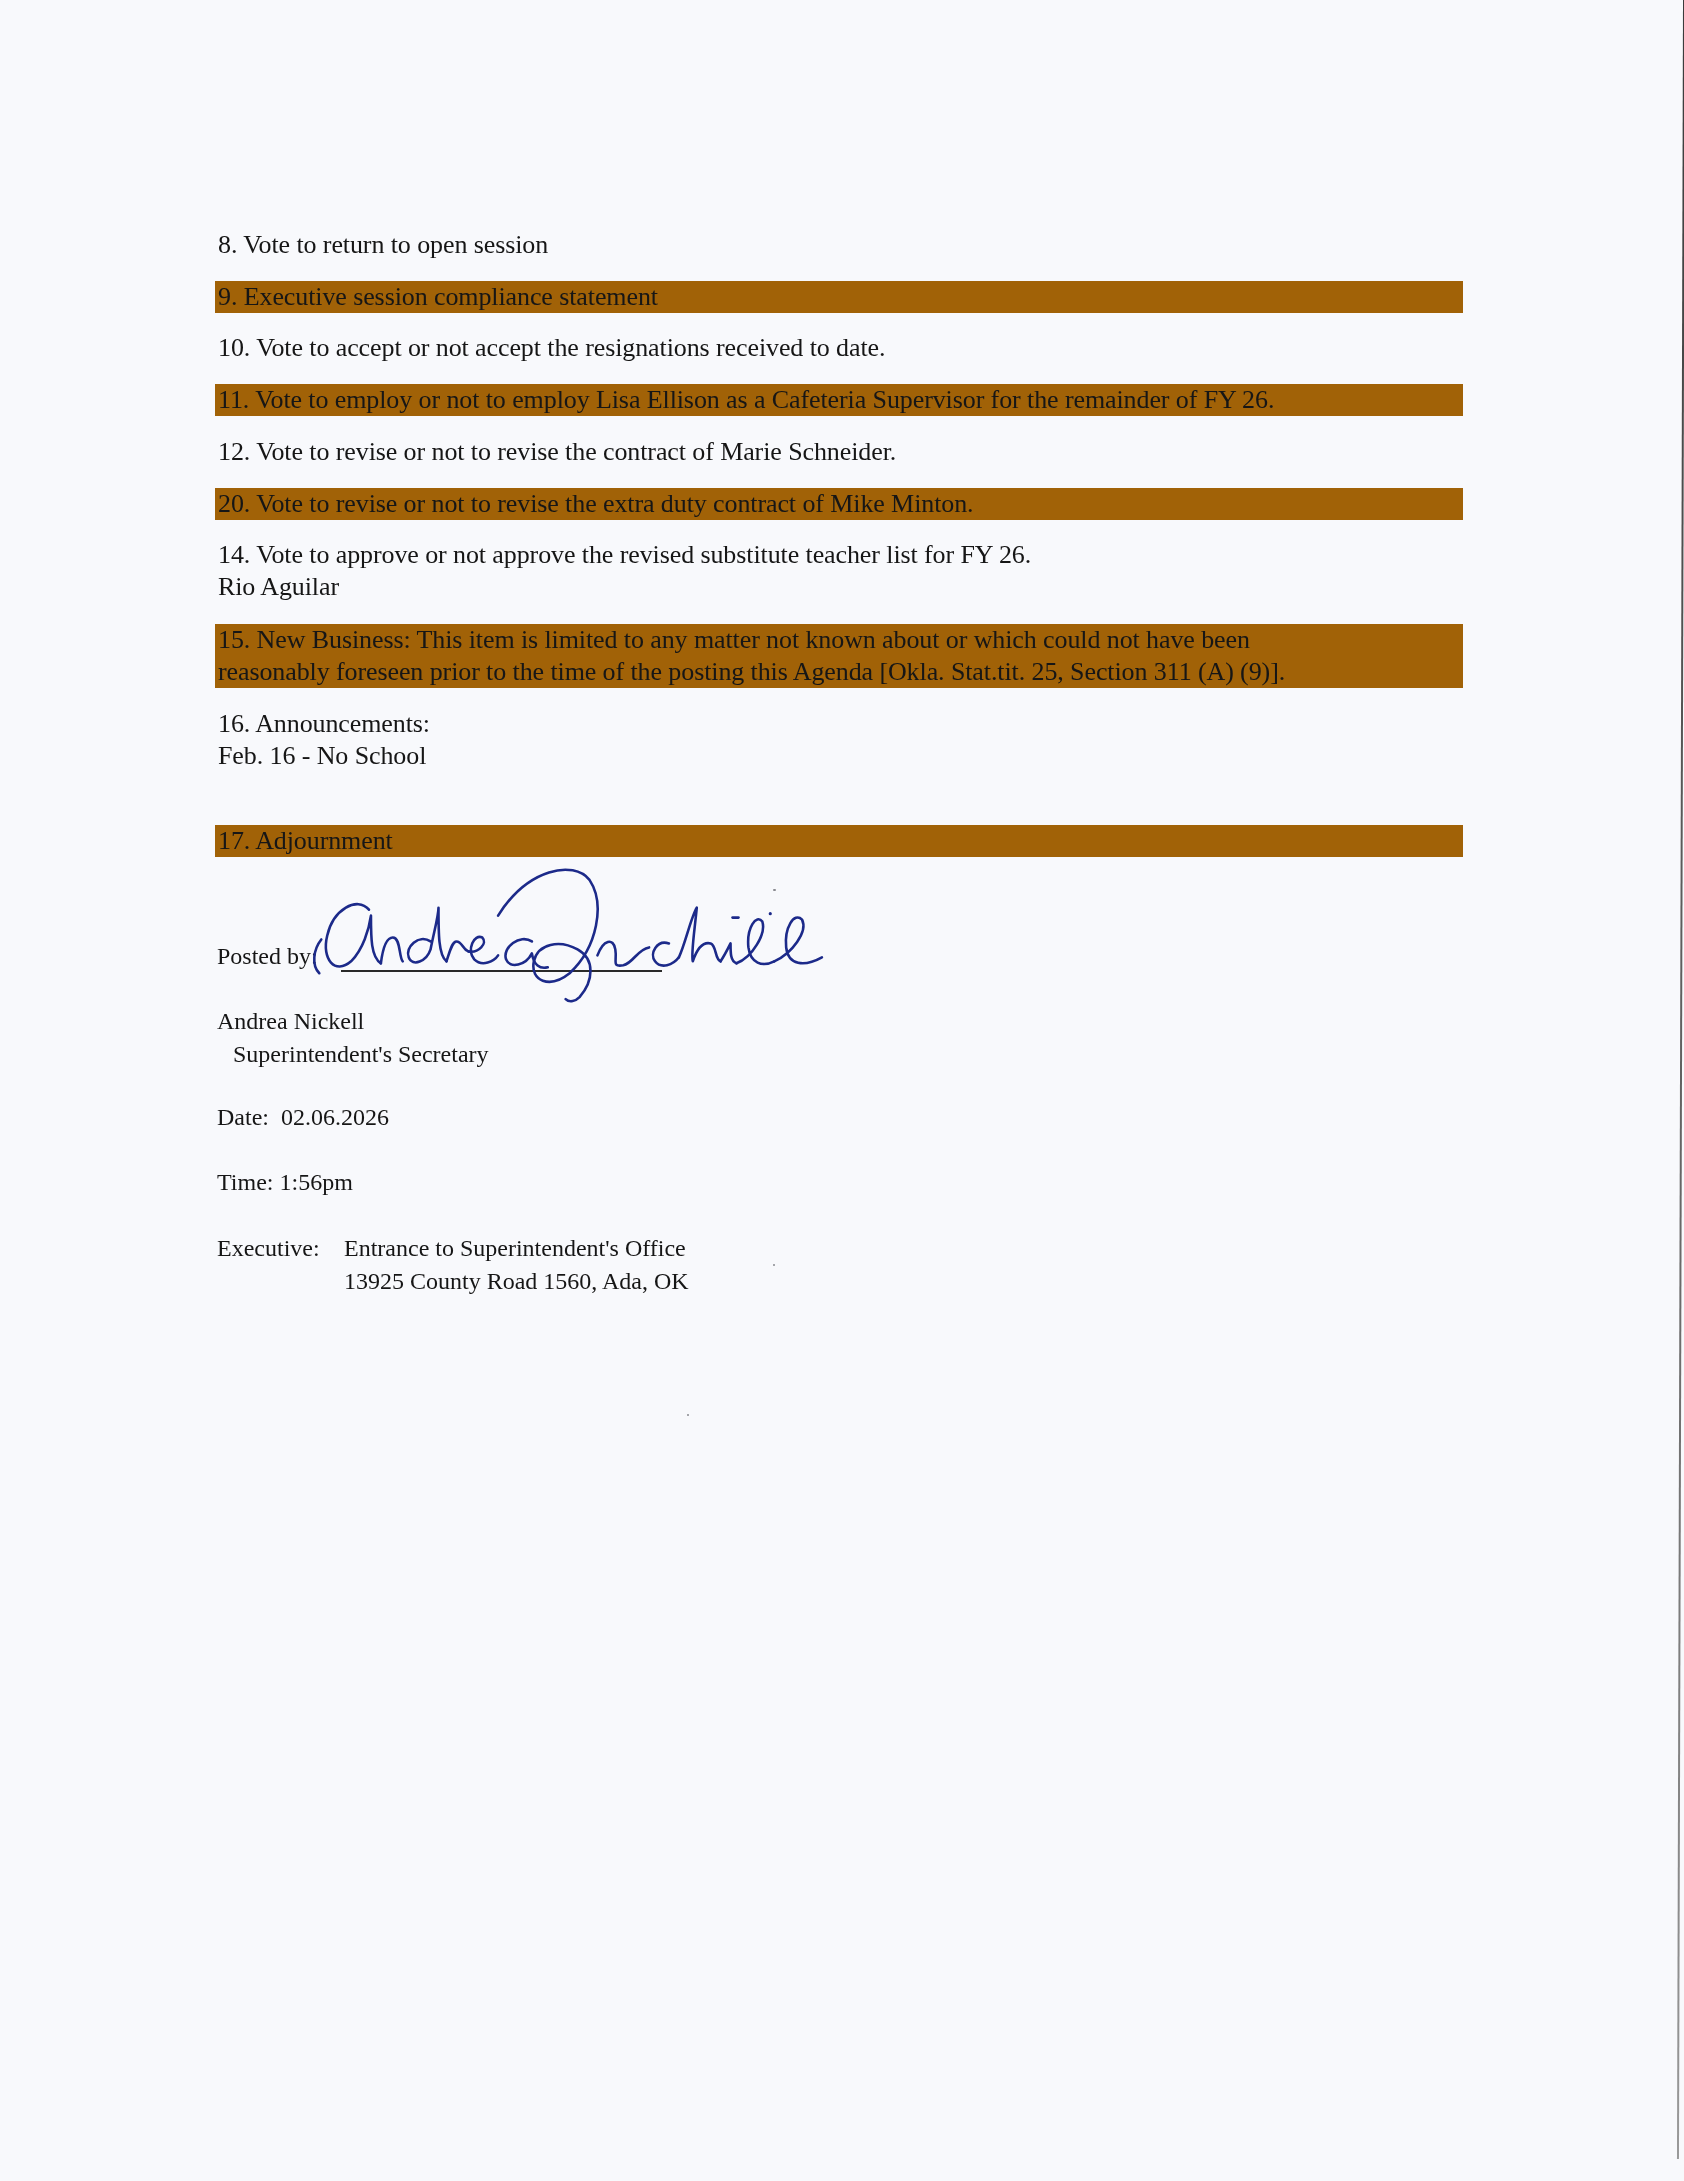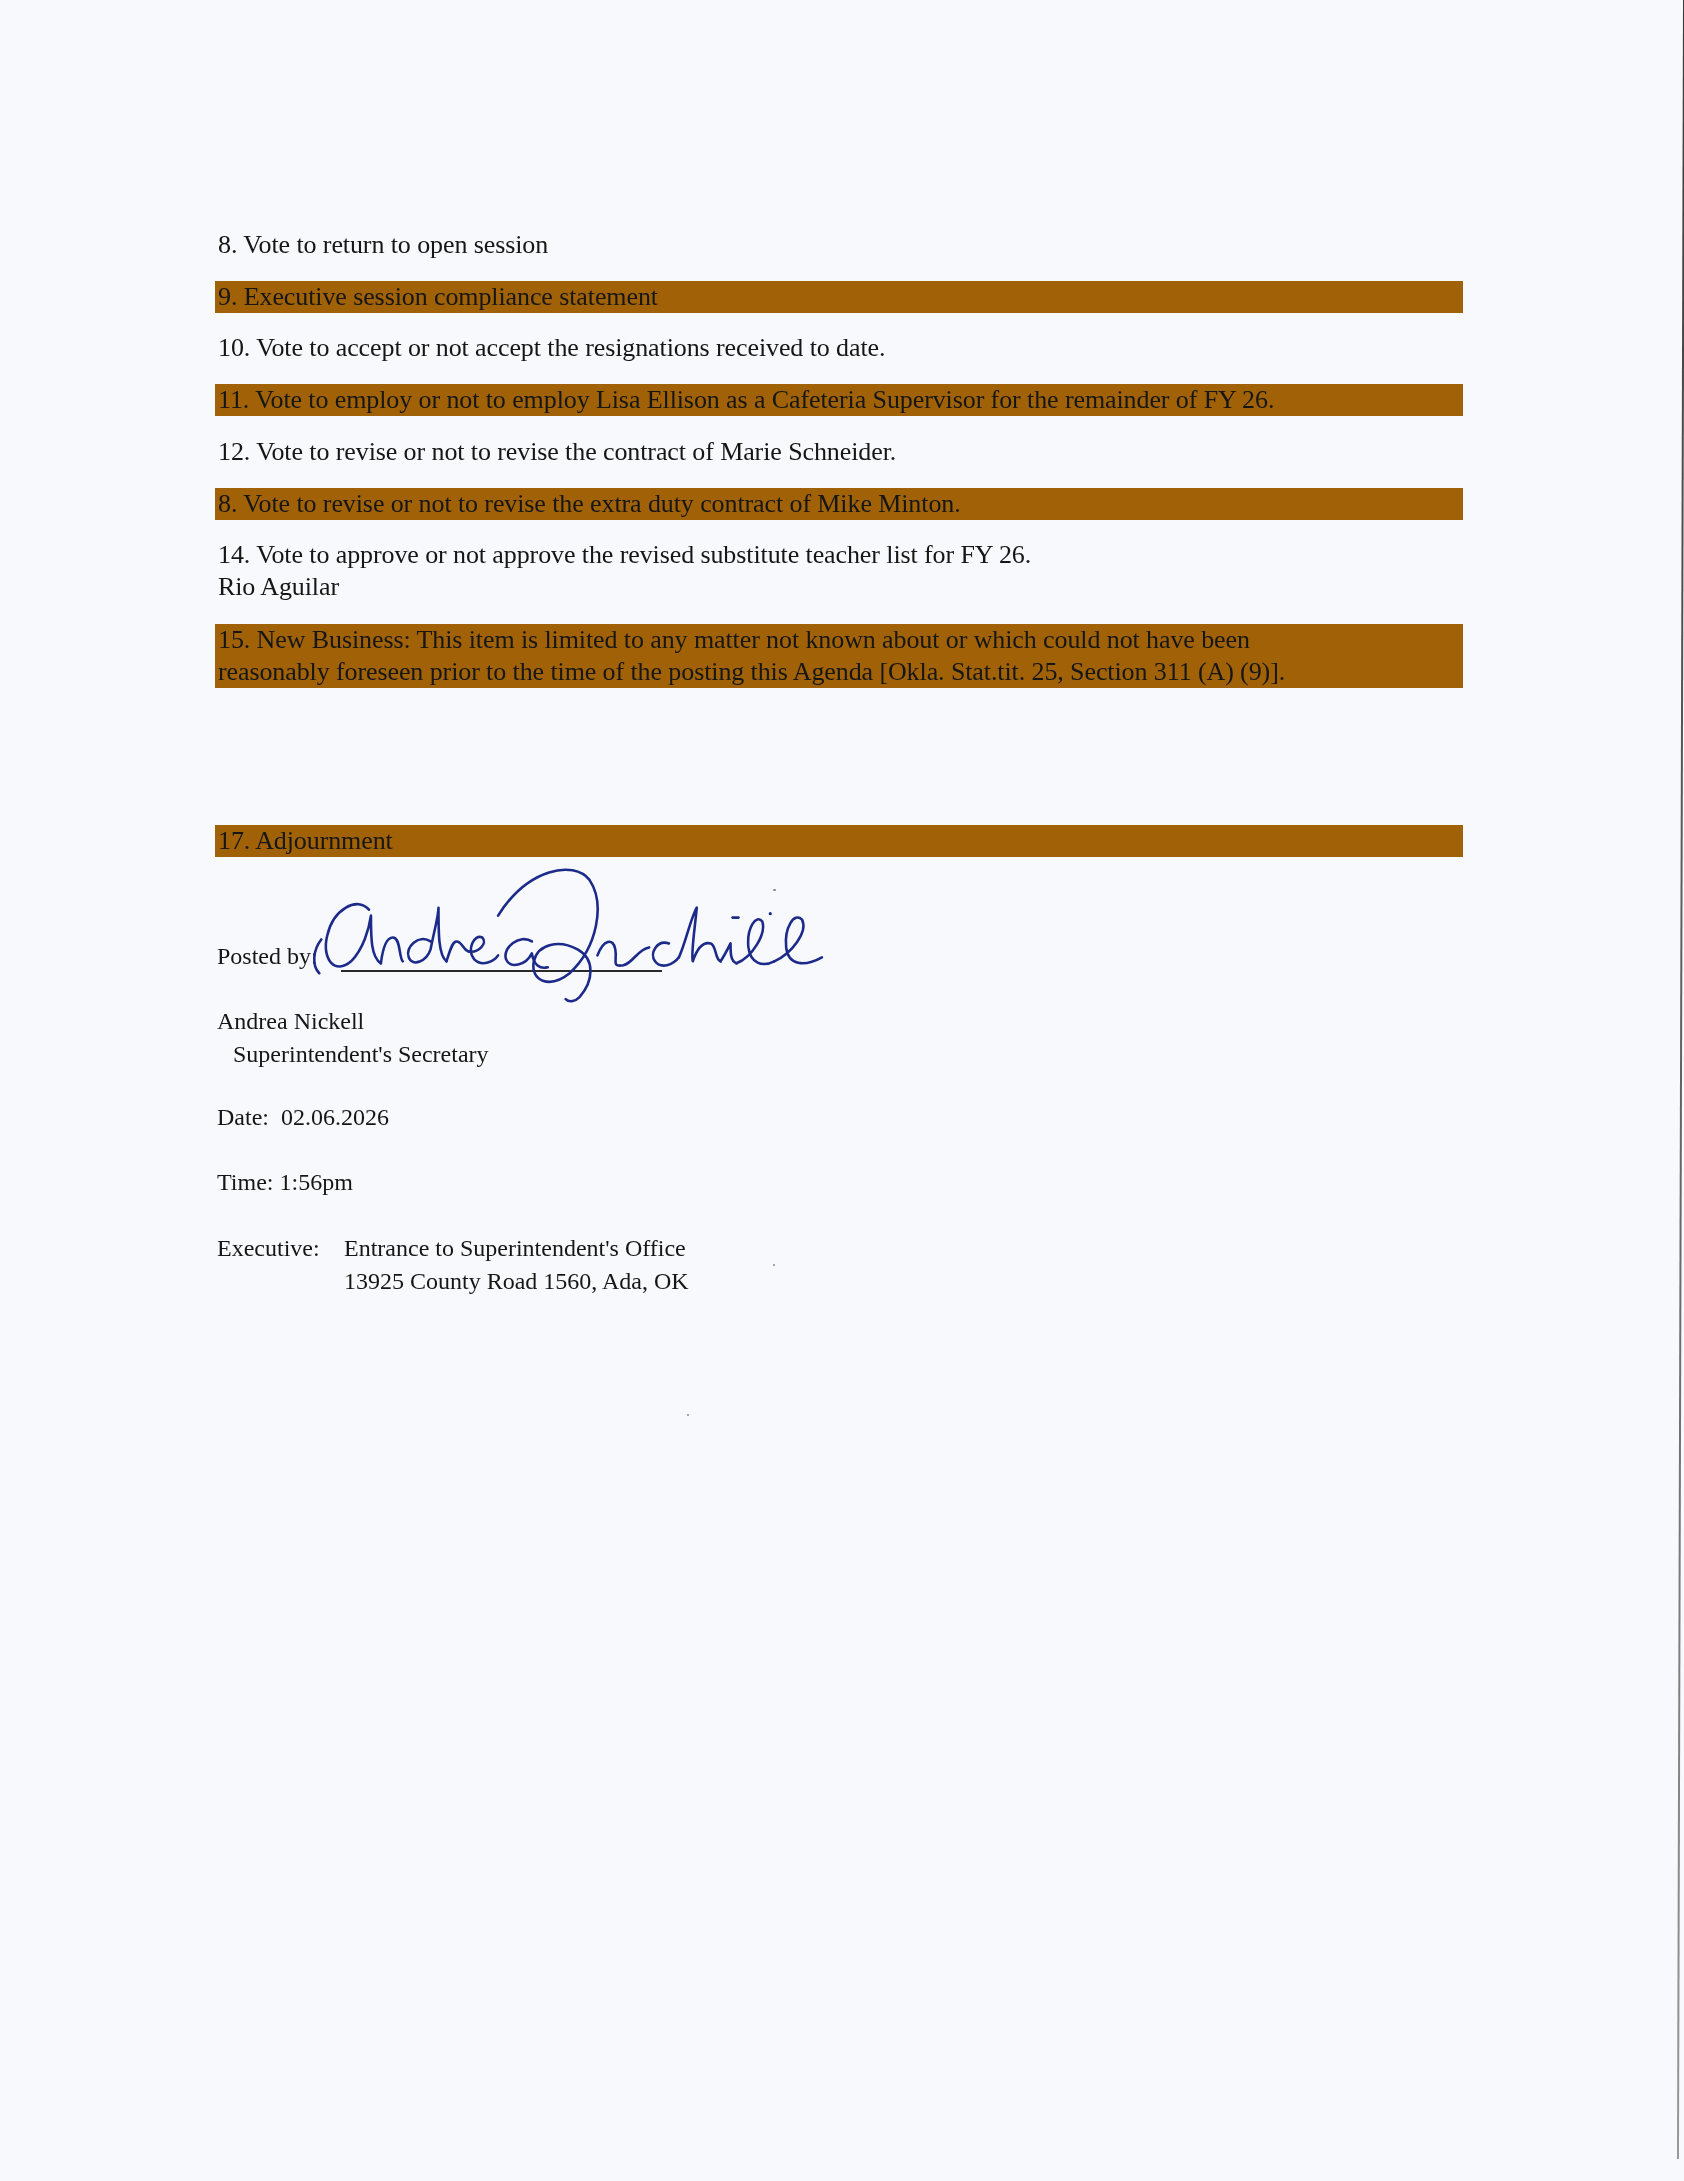--- a/index.html
+++ b/index.html
@@ -125,33 +125,37 @@
 
   <div class="item shaded" style="top:384px;">
     <span class="line">11. Vote to employ or not to employ Lisa Ellison as a Cafeteria Supervisor for the remainder of FY 26.</span>
   </div>
 
   <div class="item" style="top:436px;">
     <span class="line">12. Vote to revise or not to revise the contract of Marie Schneider.</span>
   </div>
 
   <div class="item shaded" style="top:488px;">
-    <span class="line">8. Vote to revise or not to revise the extra duty contract of Mike Minton.</span>
+    <span class="line">20. Vote to revise or not to revise the extra duty contract of Mike Minton.</span>
   </div>
 
   <div class="item" style="top:539px;">
     <span class="line">14. Vote to approve or not approve the revised substitute teacher list for FY 26.</span>
     <span class="line">Rio Aguilar</span>
   </div>
 
   <div class="item shaded" style="top:624px;">
     <span class="line">15. New Business: This item is limited to any matter not known about or which could not have been</span>
     <span class="line">reasonably foreseen prior to the time of the posting this Agenda [Okla. Stat.tit. 25, Section 311 (A) (9)].</span>
   </div>
 
+  <div class="item" style="top:708px;">
+    <span class="line">16. Announcements:</span>
+    <span class="line">Feb. 16 - No School</span>
+  </div>
 
   <div class="item shaded" style="top:825px;">
     <span class="line">17. Adjournment</span>
   </div>
 
   <div class="posted-label">Posted by:</div>
   <div class="sig-underline"></div>
 
   <svg class="signature" viewBox="0 0 580 150" xmlns="http://www.w3.org/2000/svg">
     <g fill="none" stroke="#1c2a8a" stroke-width="2.6" stroke-linecap="round" stroke-linejoin="round">

